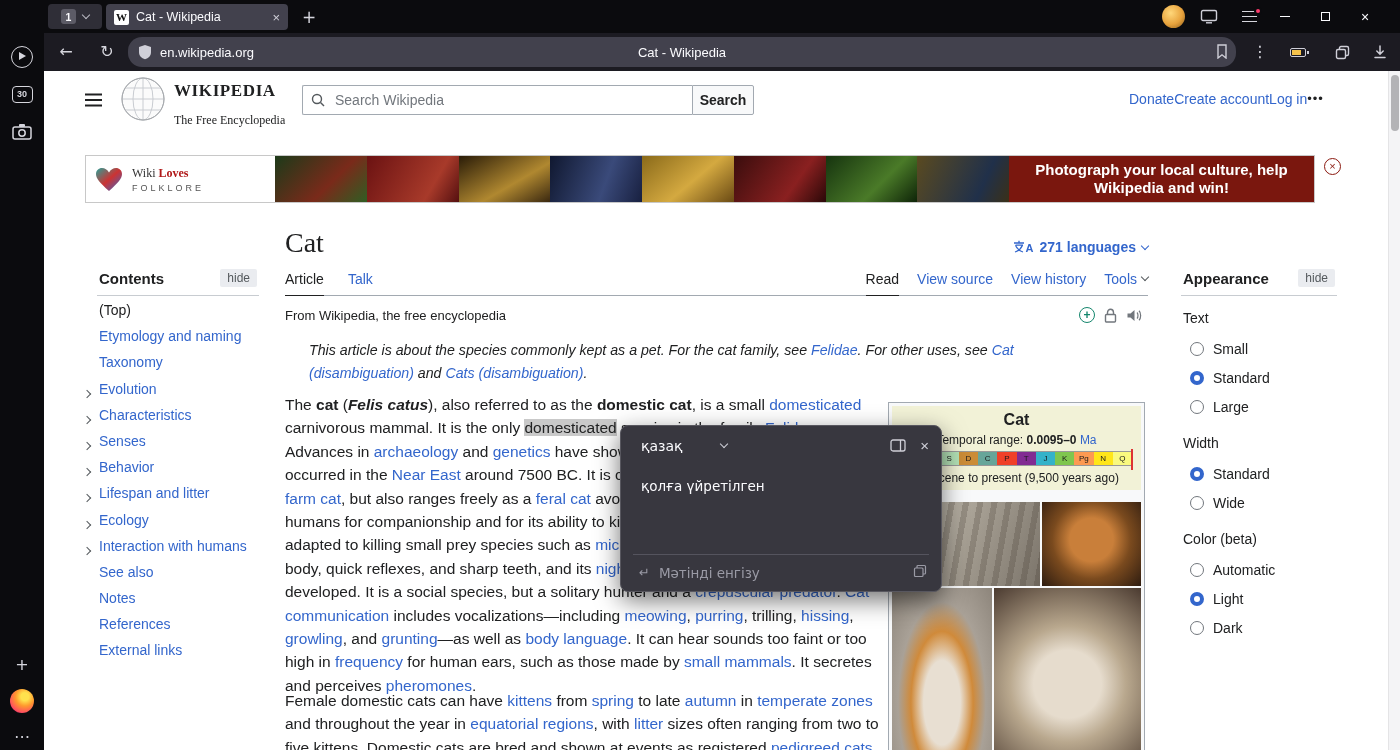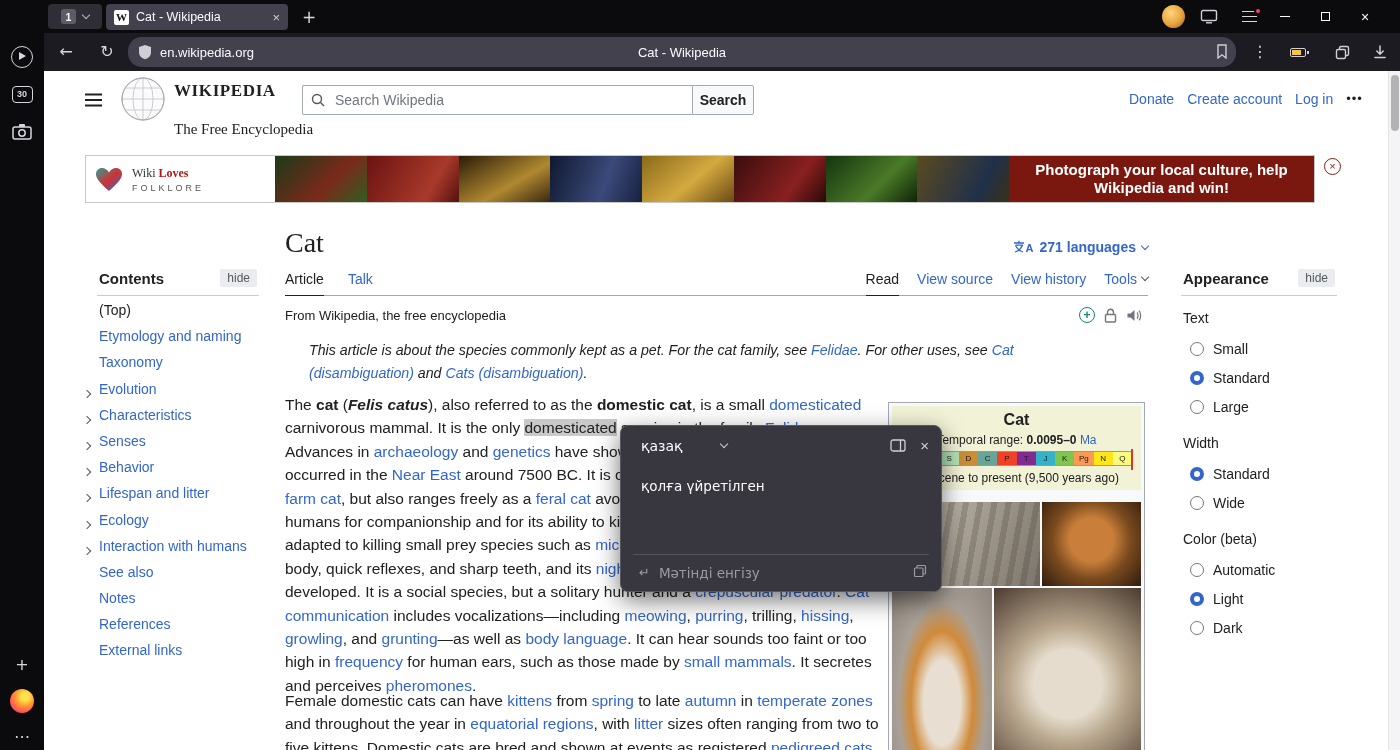--- a/index.html
+++ b/index.html
@@ -48,27 +48,27 @@
   
   .page{position:absolute;left:44px;top:71px;width:1356px;height:679px;background:#fff;overflow:hidden;color:#202122;z-index:3}
   .wlink{color:var(--link-blue,#36c);text-decoration:none;cursor:pointer}
   .seg-b{font-weight:bold}.seg-bi{font-weight:bold;font-style:italic}
   .seg-hl{background:var(--selection-gray,#c9c9c9)}
   .burger-dark{width:17px;height:1.8px;background:#202122;box-shadow:0 -5.5px 0 #202122,0 5.5px 0 #202122;display:inline-block}
   .wp-burger{position:absolute;left:35px;top:15px;width:28px;height:28px;background:none;border:none;display:flex;align-items:center;justify-content:center;cursor:pointer}
   .wp-logo{position:absolute;left:76px;top:5px}
   .wp-wordmark{position:absolute;left:130px;top:10px;font-family:"Liberation Serif",serif}
   .wm-title{font-size:17px;font-weight:bold;letter-spacing:.6px;color:#202122}
-  .wm-tag{font-size:15px;color:#202122;margin-top:20px}
+  .wm-tag{font-size:12px;color:#202122;margin-top:12px}
   .wp-search{position:absolute;left:258px;top:14px;width:452px;height:30px;display:flex}
   .wp-search input{flex:1;border:1px solid #a2a9b1;border-right:none;border-radius:2px 0 0 2px;padding:0 8px 0 32px;font-size:14px;color:#202122;outline:none;font-family:inherit}
   .wp-search input::placeholder{color:#72777d}
   .search-ic{position:absolute;left:9px;top:8px}
   .wp-search button{width:62px;border:1px solid #a2a9b1;background:#f8f9fa;border-radius:0 2px 2px 0;font-size:14px;font-weight:bold;color:#202122;cursor:pointer;font-family:inherit}
-  .userlinks{position:absolute;left:1085px;top:20px;display:flex;gap:13px;font-size:14px;}
+  .userlinks{position:absolute;left:1085px;top:20px;display:flex;font-size:14px;}
   .userlinks a{color:var(--link-blue,#36c);text-decoration:none;white-space:nowrap}
   .dots-dark{color:#202122;font-size:13px;letter-spacing:1px;cursor:pointer}
 
   
   .banner{position:absolute;left:41px;top:84px;width:1230px;height:48px;display:flex;border:1px solid #c8c8c8}
   .bn-brand{width:189px;background:#fff;display:flex;align-items:center;gap:8px;padding:0 8px}
   .bn-t1{font-family:"Liberation Serif",serif;font-size:12px;color:#333}
   .bn-t1 b{color:#b01818}
   .bn-t2{font-size:9px;letter-spacing:3px;color:#555;margin-top:2px}
   .bn-photos{flex:1;display:flex}

